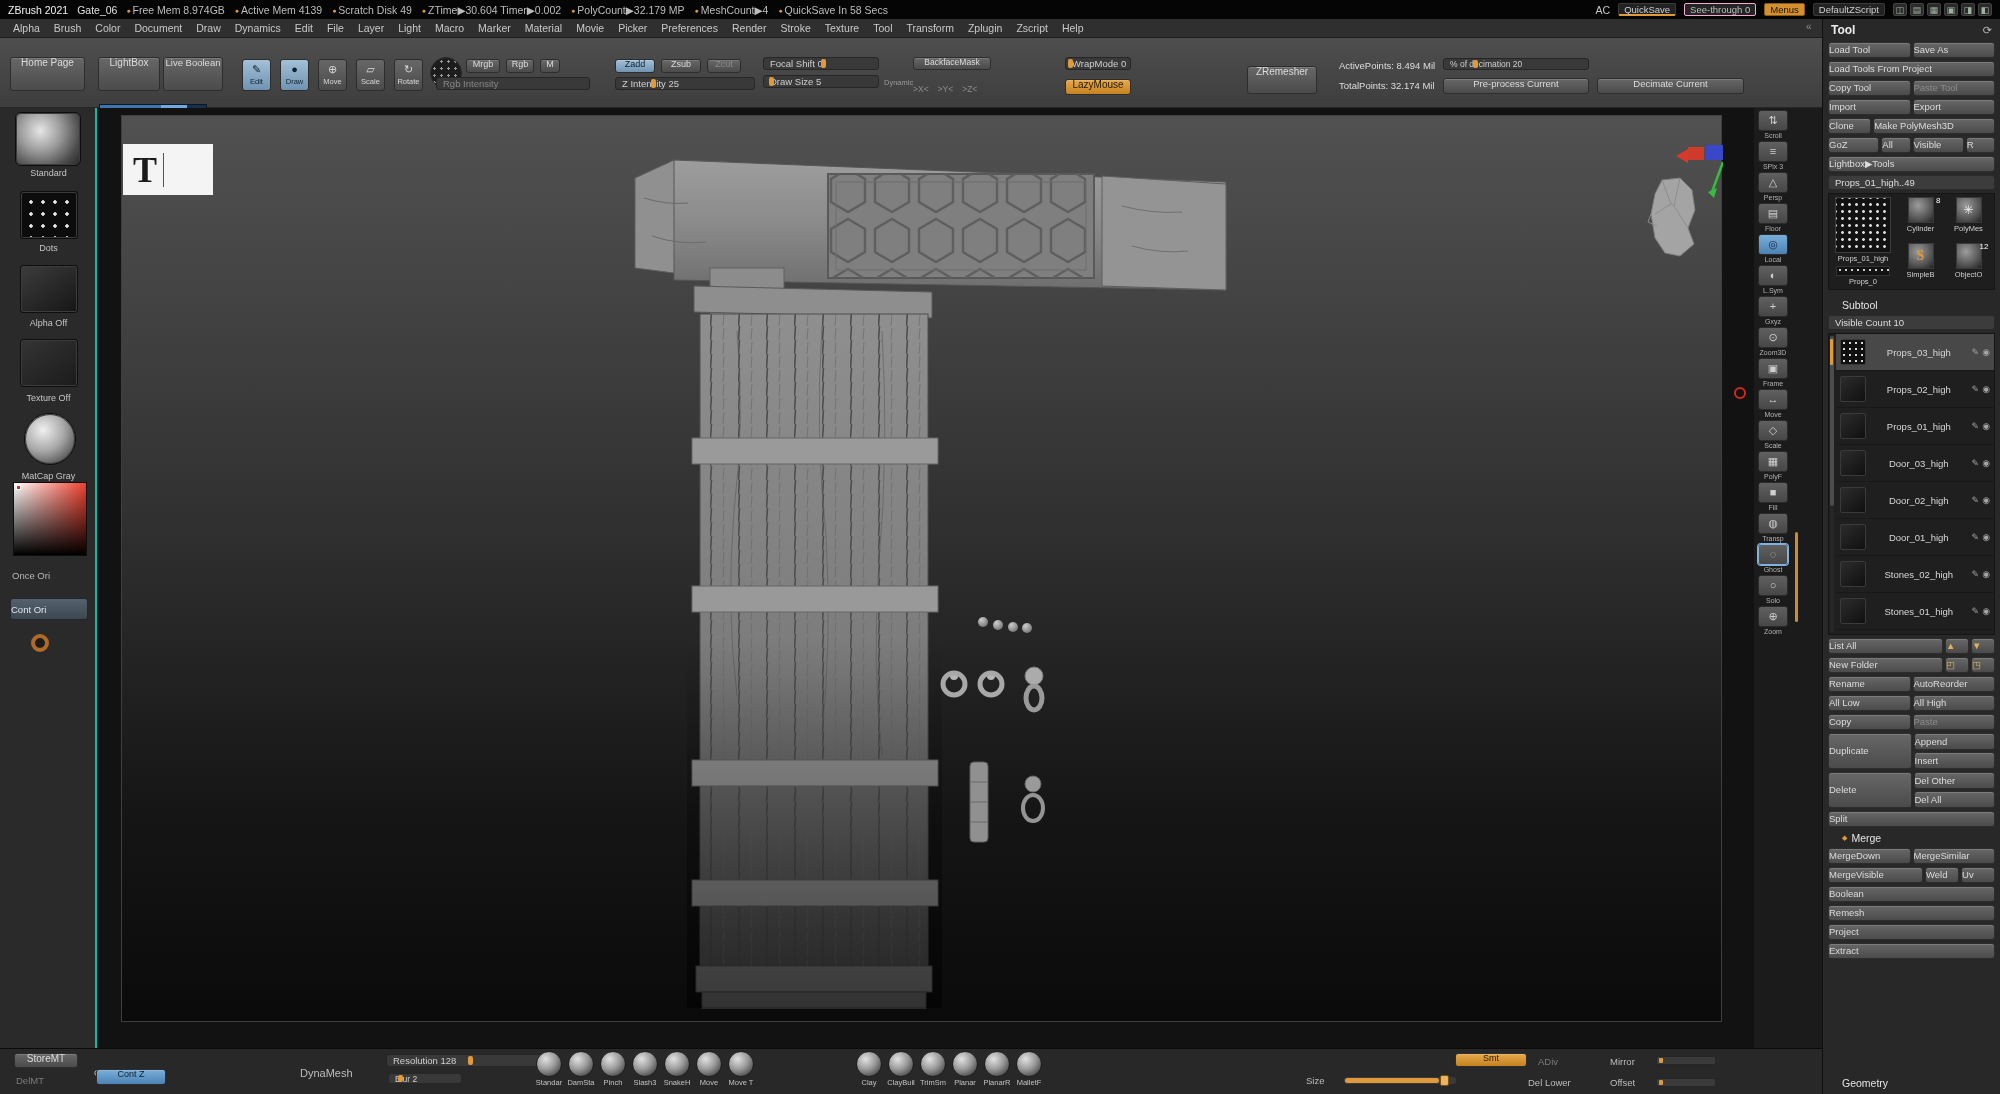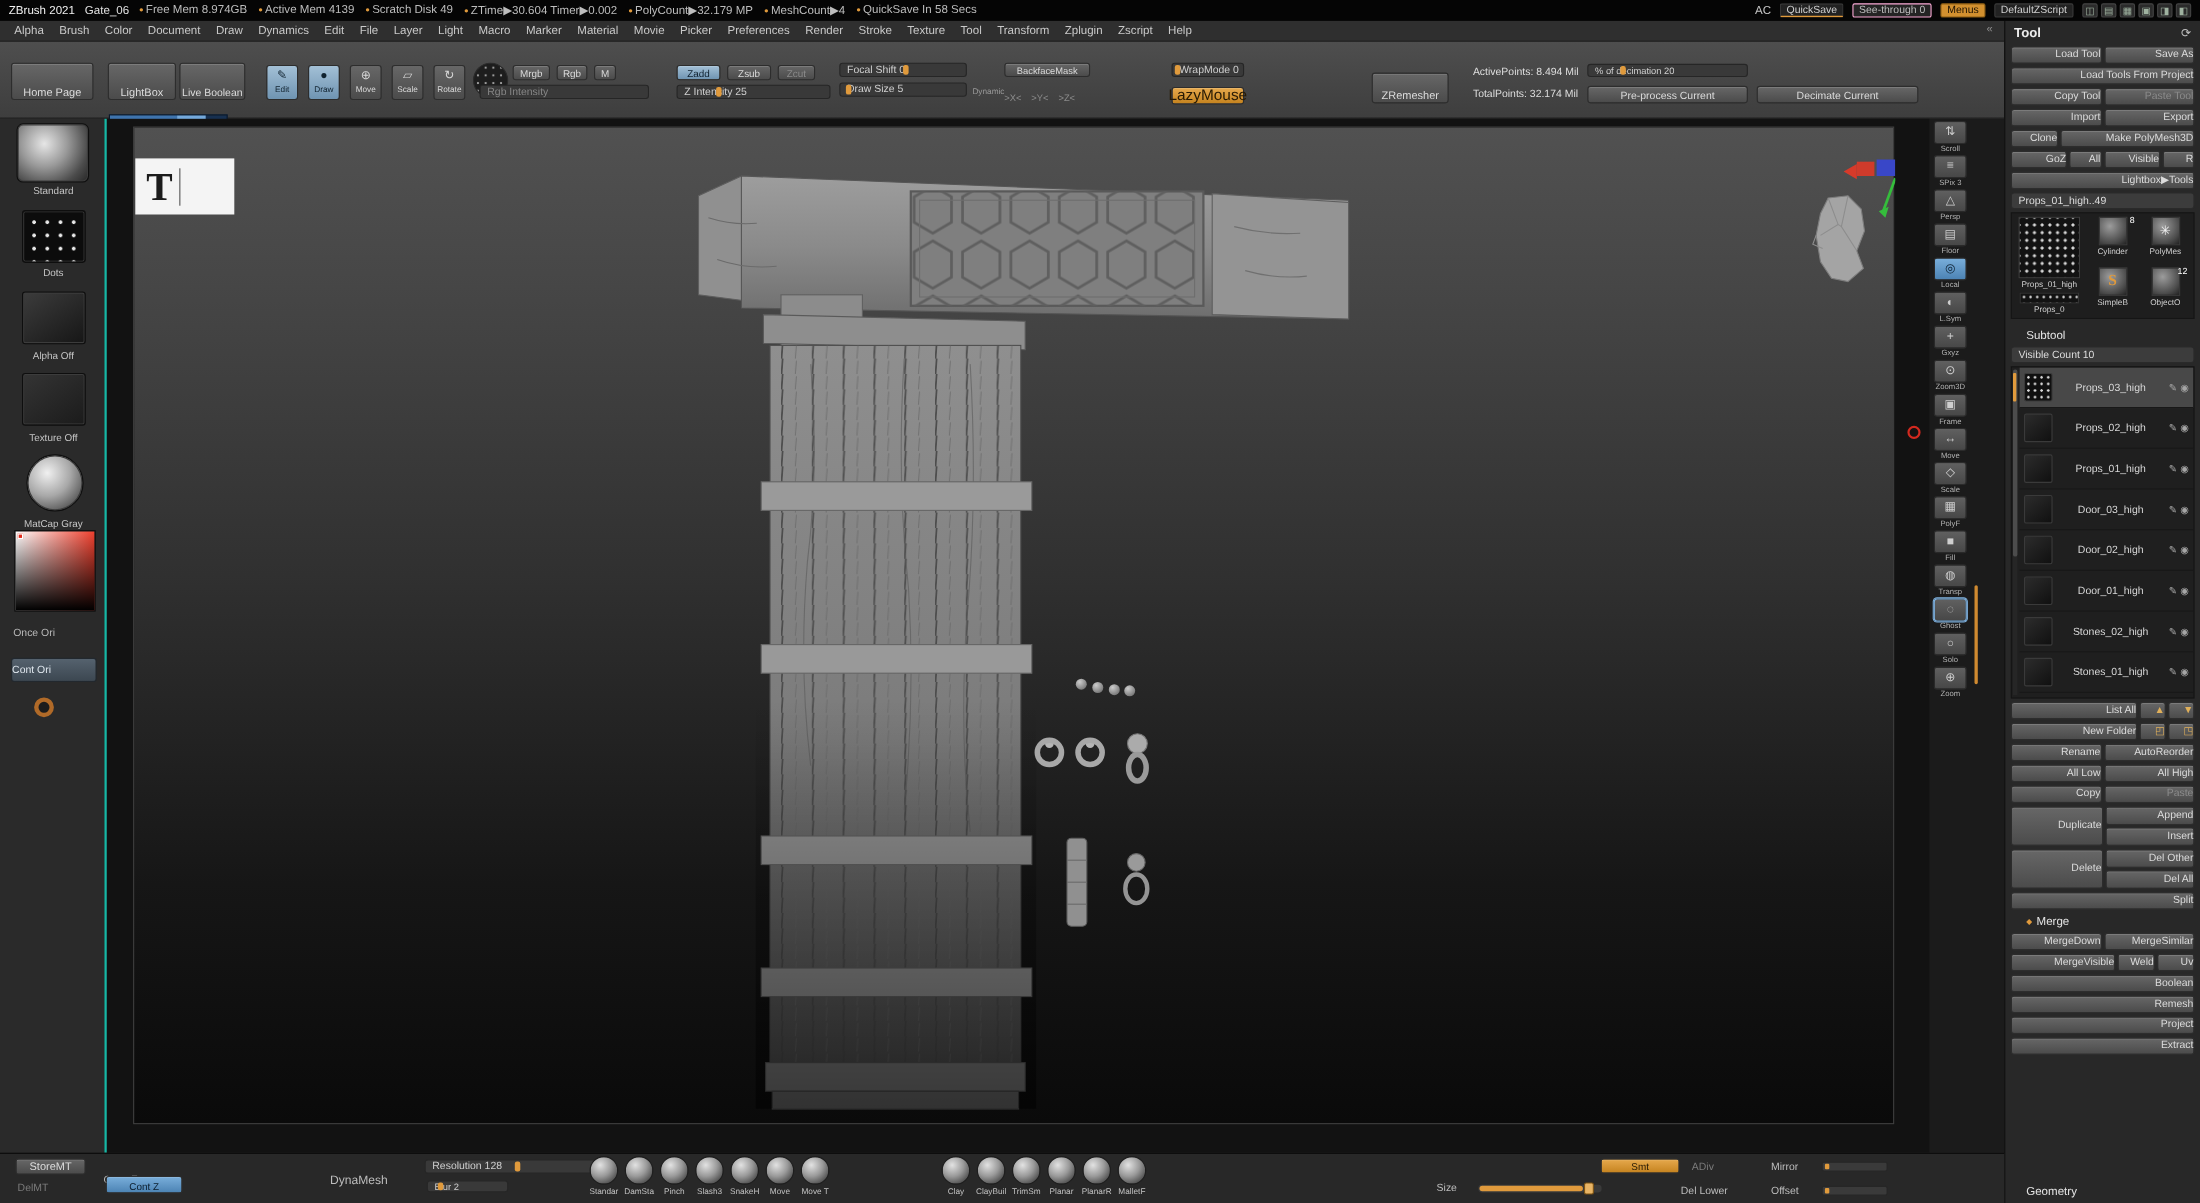--- a/index.html
+++ b/index.html
@@ -24,21 +24,21 @@
 .tb-ico{width:14px;height:13px;background:#2b2b2b;border:1px solid #444;border-radius:2px;
   display:flex;align-items:center;justify-content:center;font-size:9px;color:#9fb2a0}
 
 
 .menubar{position:absolute;left:0;top:19px;width:1822px;height:19px;background:#2f2f2f;border-bottom:1px solid #1c1c1c;
   display:flex;padding:0 6px;font-size:10.5px}
 .mi{padding:0 7px;color:#c9c9c9;height:100%;display:flex;align-items:center}
 
 
 .shelf{position:absolute;left:0;top:38px;width:1822px;height:70px;background:linear-gradient(#4e4e4e,#3e3e3e);border-bottom:1px solid #262626}
-.btn{position:absolute;display:flex;flex-direction:column;align-items:center;justify-content:flex-end;
+.btn{position:absolute;display:flex;flex-direction:column;align-items:center;justify-content:flex-start;
   background:linear-gradient(#676767,#4b4b4b);border:1px solid #2d2d2d;border-radius:3px;color:#dcdcdc;
   font-size:10px;box-shadow:inset 0 1px 0 rgba(255,255,255,.14);text-align:center;line-height:1.05}
 .btn.gray-text{color:#8b8b8b}
 .btn.on{background:linear-gradient(#a3c0d6,#6f94b2);color:#0f2130}
 .btn.blue{background:linear-gradient(#79aeda,#4c83b4);color:#0c1e2e}
 .btn.orange{background:linear-gradient(#e6a94d,#c5831f);color:#271a04}
 .slider{position:absolute;background:#393939;border:1px solid #262626;border-radius:3px;color:#cfcfcf;
   font-size:9.5px;display:flex;align-items:center;padding:0 6px;overflow:hidden;white-space:nowrap}
 .slider .mark{position:absolute;top:1px;bottom:1px;width:5px;background:#e09a3c;border-radius:2px}
 .slider.disabled{color:#868686}
@@ -355,21 +355,21 @@
 
     <span><span>&gt;X&lt;</span></span>
         <span><span>&gt;Y&lt;</span></span>
         <span><span>&gt;Z&lt;</span></span>
       </div>
 
     <div class="slider" style="left:1065px;top:19px;width:66px;height:13px">
         <span>WrapMode 0</span>
         <span class="mark" style="left:3%"></span>
       </div>
-    <div class="btn orange" style="left:1065px;top:41px;width:66px;height:16px;font-size:14px">
+    <div class="btn orange" style="left:1065px;top:41px;width:66px;height:16px;font-size:10px">
         <span>LazyMouse</span>
       </div>
 
     <div class="btn" style="left:1247px;top:28px;width:70px;height:28px">
         <span>ZRemesher</span>
       </div>
 
     <span class="stattxt" style="left:1339px;top:22px">ActivePoints: 8.494 Mil</span>
     <span class="stattxt" style="left:1339px;top:42px">TotalPoints: 32.174 Mil</span>
     <div class="slider" style="left:1443px;top:20px;width:146px;height:12px;font-size:8.5px">

